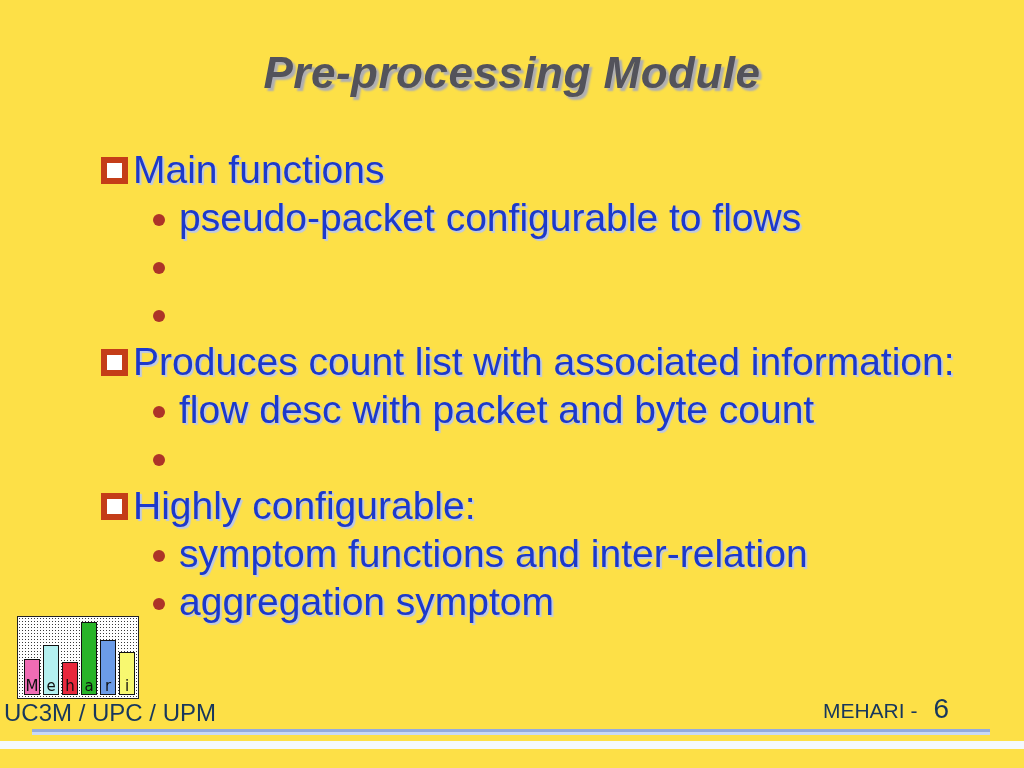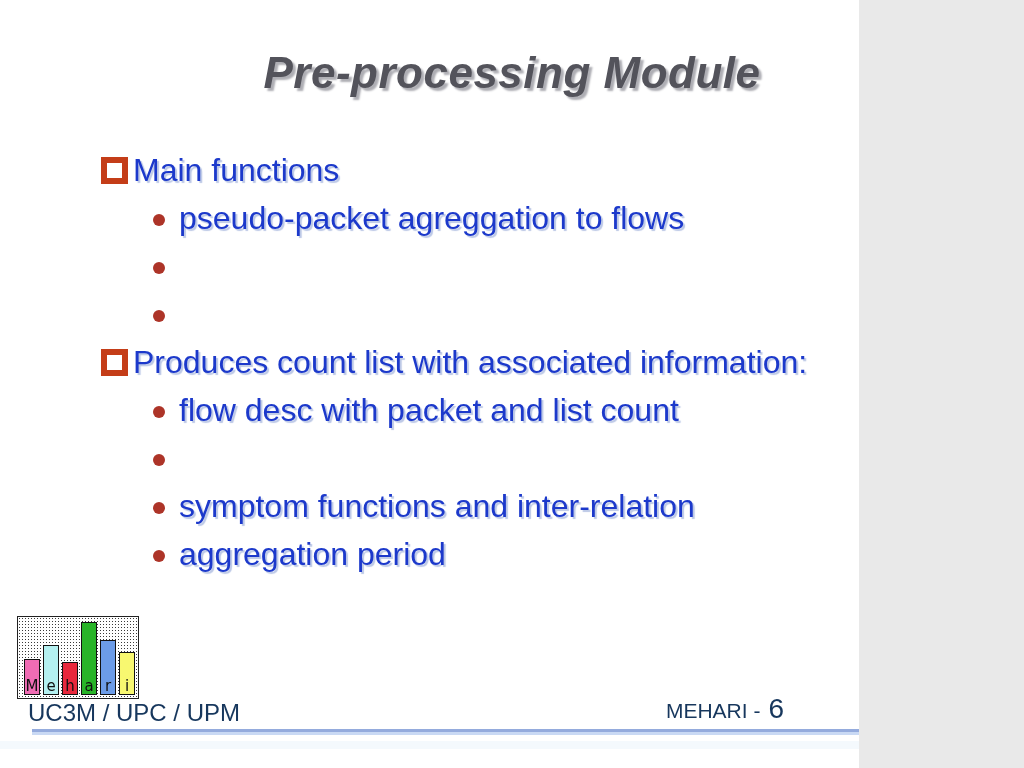--- a/index.html
+++ b/index.html
@@ -1,40 +1,40 @@
 <!DOCTYPE html>
 <html style="--title_gray: #53535b; --bullet_blue: #1c39cb; --square_red: #c43d18; --dot_red: #ad3428; --footer_navy: #17375d; --rule_dark: #94abdd; --rule_light: #c9d9f4;"><head>
 <meta charset="utf-8">
 <style>
   html,body{margin:0;padding:0;background:#e9e9e9;}
   .slide{
     position:relative;
-    width:859px;height:768px;
-    background:#ffffff;
+    width:1024px;height:768px;
+    background:#fde047;
     overflow:hidden;
     font-family:"Liberation Sans", sans-serif;
   }
   
   .title{
     position:absolute;top:48px;left:0;width:1024px;
     text-align:center;
     font-size:44px;font-weight:bold;font-style:italic;
     color:var(--title_gray,#53535b);
     text-shadow:3px 3px 2px #aeaeb4;
     letter-spacing:0.5px;
   }
   
   .content{
     position:absolute;left:101px;top:146px;width:860px;
   }
   .row{
     display:flex;align-items:center;height:48px;
   }
   .row .txt{
-    font-size:32px;
+    font-size:39px;
     color:var(--bullet_blue,#1c39cb);
     text-shadow:2px 2px 1px #bcc8e6;
     white-space:nowrap;
   }
   .row.l1 .sq{
     flex:0 0 auto;
     width:27px;height:27px;box-sizing:border-box;
     border:6px solid var(--square_red,#c43d18);
     background:#ffffff;
     margin-right:5px;
@@ -61,27 +61,27 @@
     border:1px solid #111;box-sizing:border-box;
   }
   .logo-bar .ltr{
     position:absolute;bottom:-1px;left:0;width:100%;
     text-align:center;
     font-size:15px;color:#101010;
     font-family:"DejaVu Sans", sans-serif;
   }
   
   .footer-left{
-    position:absolute;left:28px;top:699px;
+    position:absolute;left:4px;top:699px;
     font-size:24px;color:var(--footer_navy,#17375d);
     white-space:nowrap;
   }
   .footer-right{
     position:absolute;right:75px;top:693px;
-    display:flex;align-items:baseline;gap:8px;
+    display:flex;align-items:baseline;gap:16px;
     color:var(--footer_navy,#17375d);
   }
   .footer-right .lbl{font-size:21px;}
   .footer-right .num{font-size:28px;}
   .footer-rule{
     position:absolute;left:32px;top:729px;
     width:958px;height:6px;
     background:linear-gradient(to bottom,
       var(--rule_dark,#94abdd) 0%, var(--rule_dark,#94abdd) 50%,
       var(--rule_light,#c9d9f4) 50%, var(--rule_light,#c9d9f4) 100%);
@@ -98,46 +98,50 @@
 
   <div class="title">Pre-processing Module</div>
 
   <div class="content">
     <div class="row l1">
       <span class="sq"></span>
       <span class="txt">Main functions</span>
     </div>
     <div class="row l2">
       <span class="dot"></span>
-      <span class="txt">pseudo-packet agreggation to flows</span>
+      <span class="txt">pseudo-packet configurable to flows</span>
     </div>
     <div class="row l2">
       <span class="dot"></span>
     </div>
     <div class="row l2">
       <span class="dot"></span>
     </div>
     <div class="row l1">
       <span class="sq"></span>
       <span class="txt">Produces count list with associated information:</span>
     </div>
     <div class="row l2">
       <span class="dot"></span>
-      <span class="txt">flow desc with packet and list count</span>
+      <span class="txt">flow desc with packet and byte count</span>
     </div>
     <div class="row l2">
       <span class="dot"></span>
+    </div>
+    <div class="row l1">
+      <span class="sq"></span>
+      <span class="txt">Highly configurable:</span>
     </div>
     <div class="row l2">
       <span class="dot"></span>
       <span class="txt">symptom functions and inter-relation</span>
     </div>
     <div class="row l2">
       <span class="dot"></span>
-      <span class="txt">aggregation period</span>
+      <span class="txt">aggregation symptom</span>
     </div>
   </div>
 
   <div class="logo">
     <div class="logo-bar" style="left: 6px; height: 36px; background: rgb(240, 108, 180);">
         <span class="ltr">M</span>
       </div>
     <div class="logo-bar" style="left: 25px; height: 50px; background: rgb(180, 240, 240);">
         <span class="ltr">e</span>
       </div>

